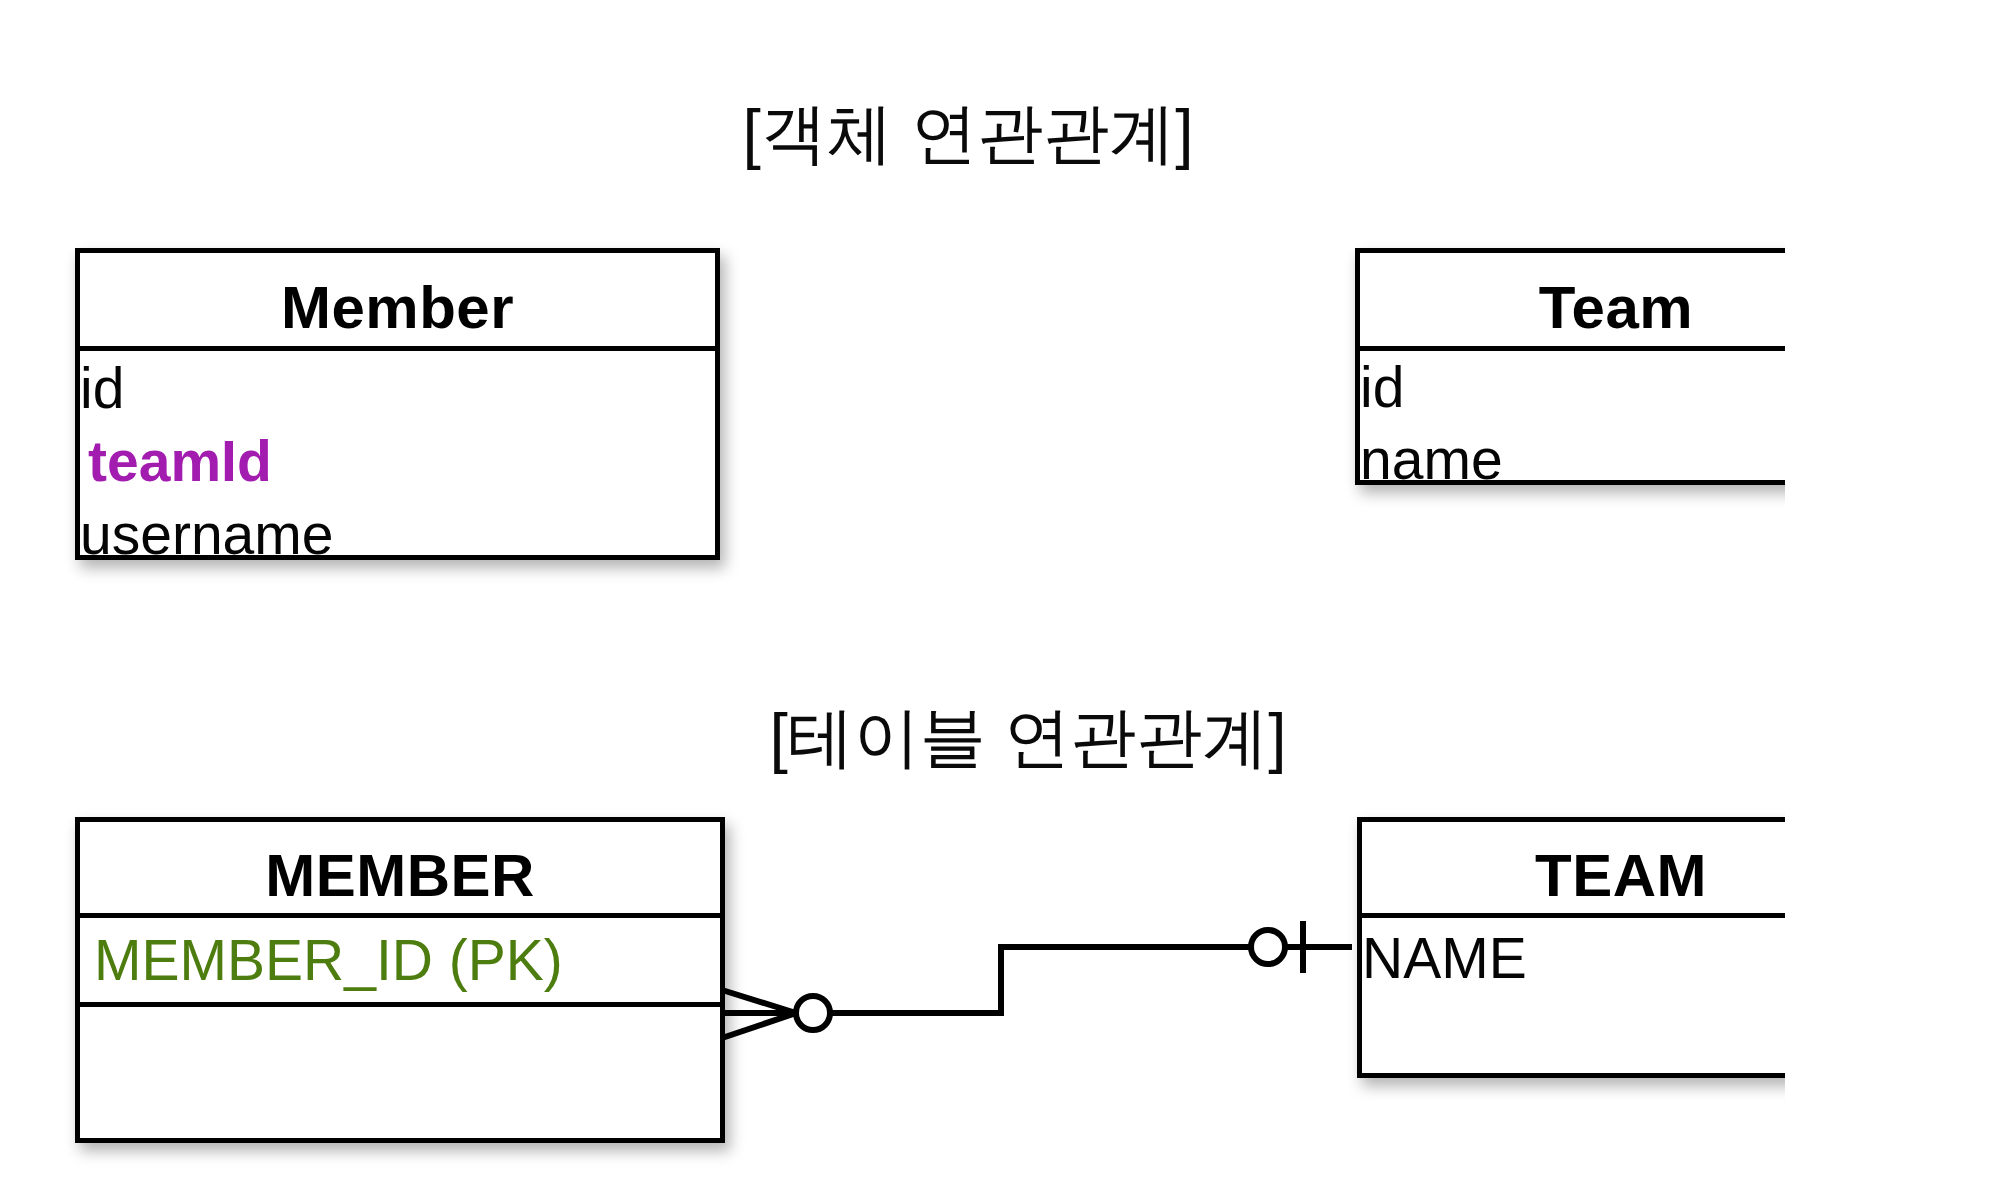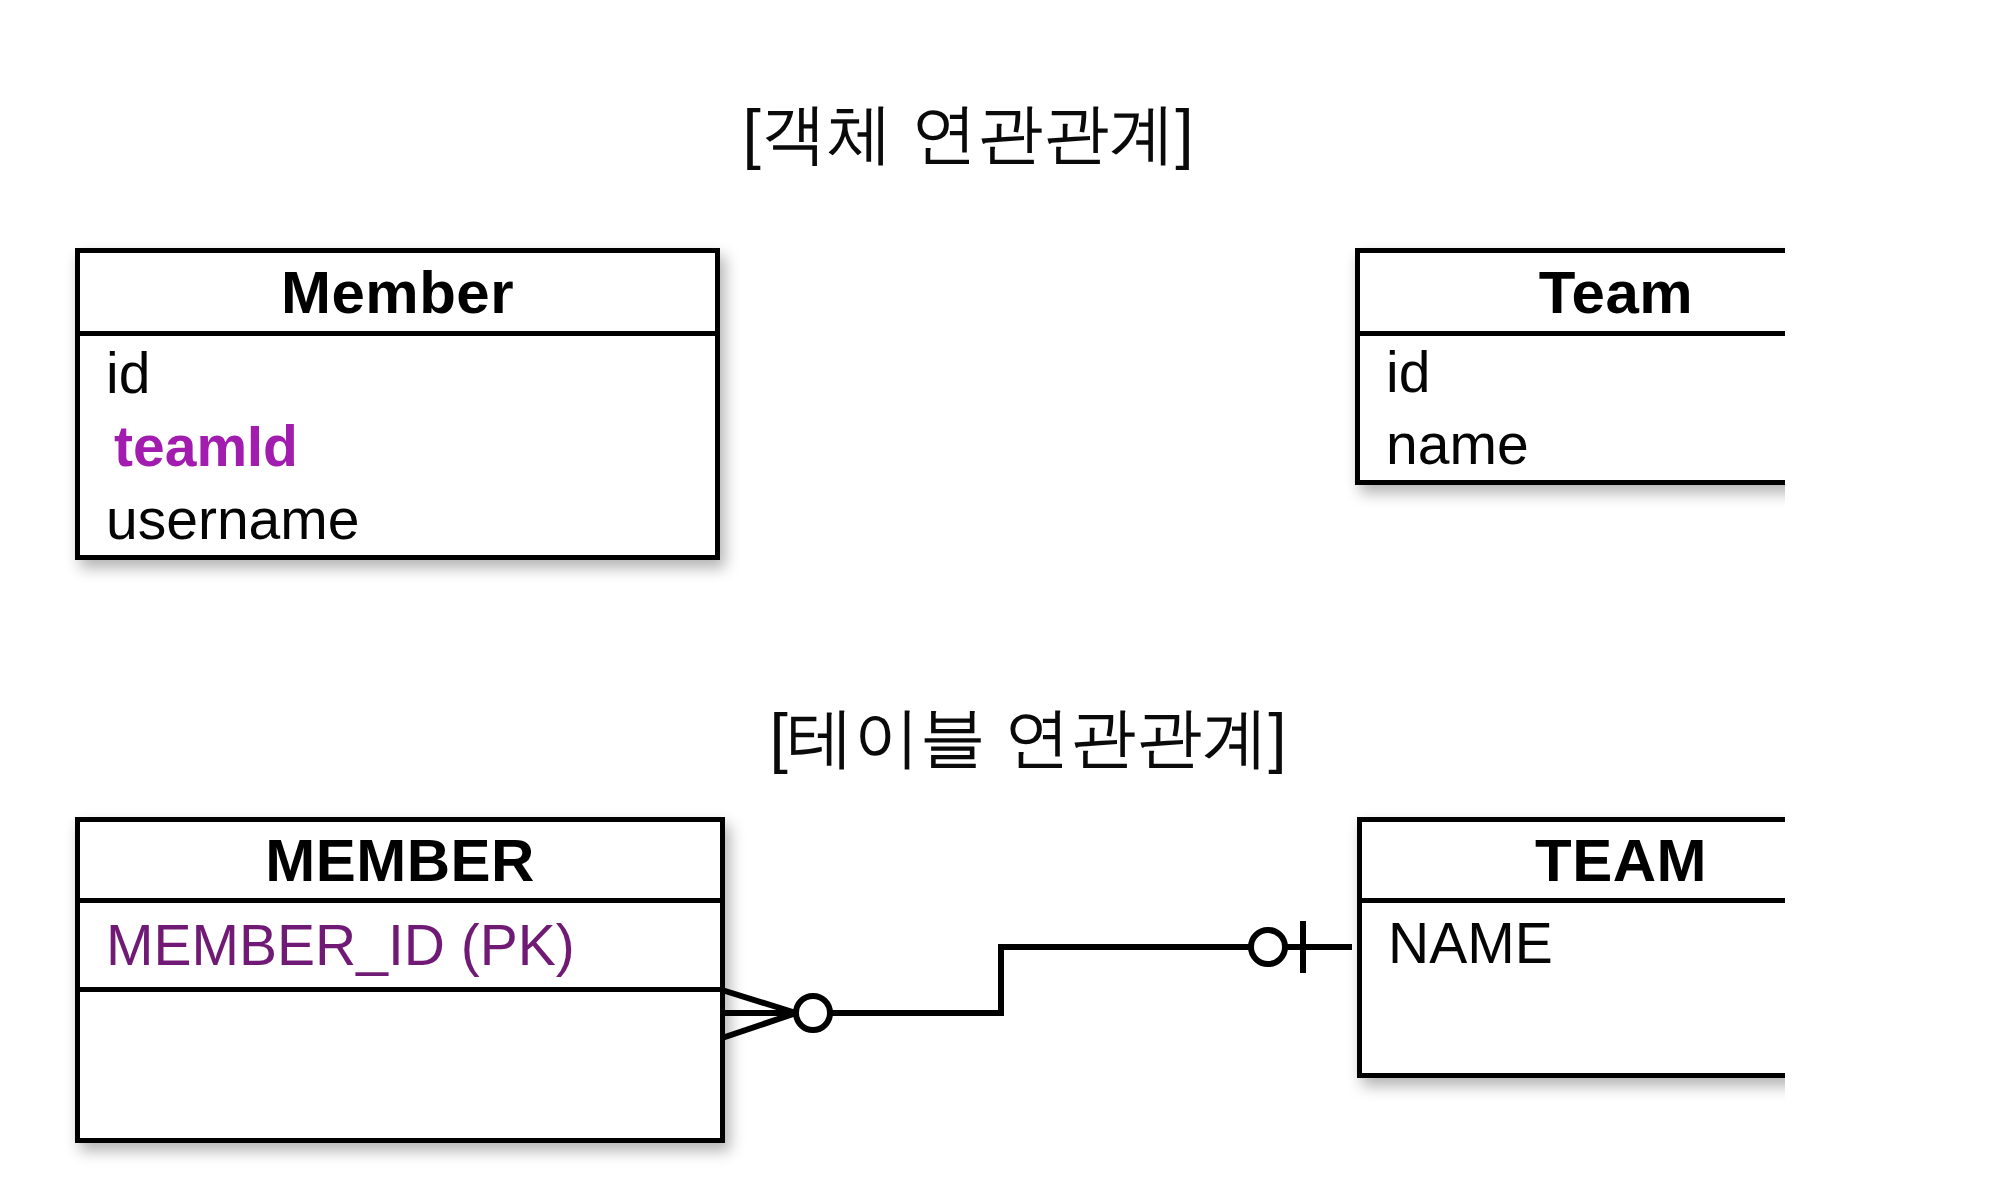--- a/index.html
+++ b/index.html
@@ -33,38 +33,38 @@
   }
   .entity-header {
     height: var(--head-h, 78px);
     border-bottom: 5px solid #000000;
     display: flex;
     align-items: center;
     justify-content: center;
     font-weight: 700;
     font-size: 60px;
     letter-spacing: 0.5px;
+    margin-top: 15px;
   }
   .row {
     height: var(--row-h, 73px);
     display: flex;
     align-items: center;
-    padding-left: 26px;
     font-size: 57px;
     color: #050505;
   }
   .row.bold { font-weight: 700; color: #a21caf; margin-left: 8px; }
   .pk-row {
     height: var(--pk-h, 84px);
     border-bottom: 5px solid #000000;
     display: flex;
     align-items: center;
-    padding-left: 26px;
+    padding-left: 14px;
     font-size: 57px;
-    color: #701a75;
+    color: #4d7c0f;
     box-sizing: content-box;
   }
 
   #member-object { left: 75px;  top: 248px; width: 645px; height: 312px; --head-h: 78px; --row-h: 73px; }
   #team-object   { left: 1355px; top: 248px; width: 522px; height: 237px; --head-h: 78px; --row-h: 72px; }
   #member-table  { left: 75px;  top: 817px; width: 650px; height: 326px; --head-h: 76px; --pk-h: 84px; --row-h: 73px; }
   #team-table    { left: 1357px; top: 817px; width: 528px; height: 261px; --head-h: 76px; --pk-h: 85px; --row-h: 80px; }
 
   #connector-svg {
     position: absolute;

